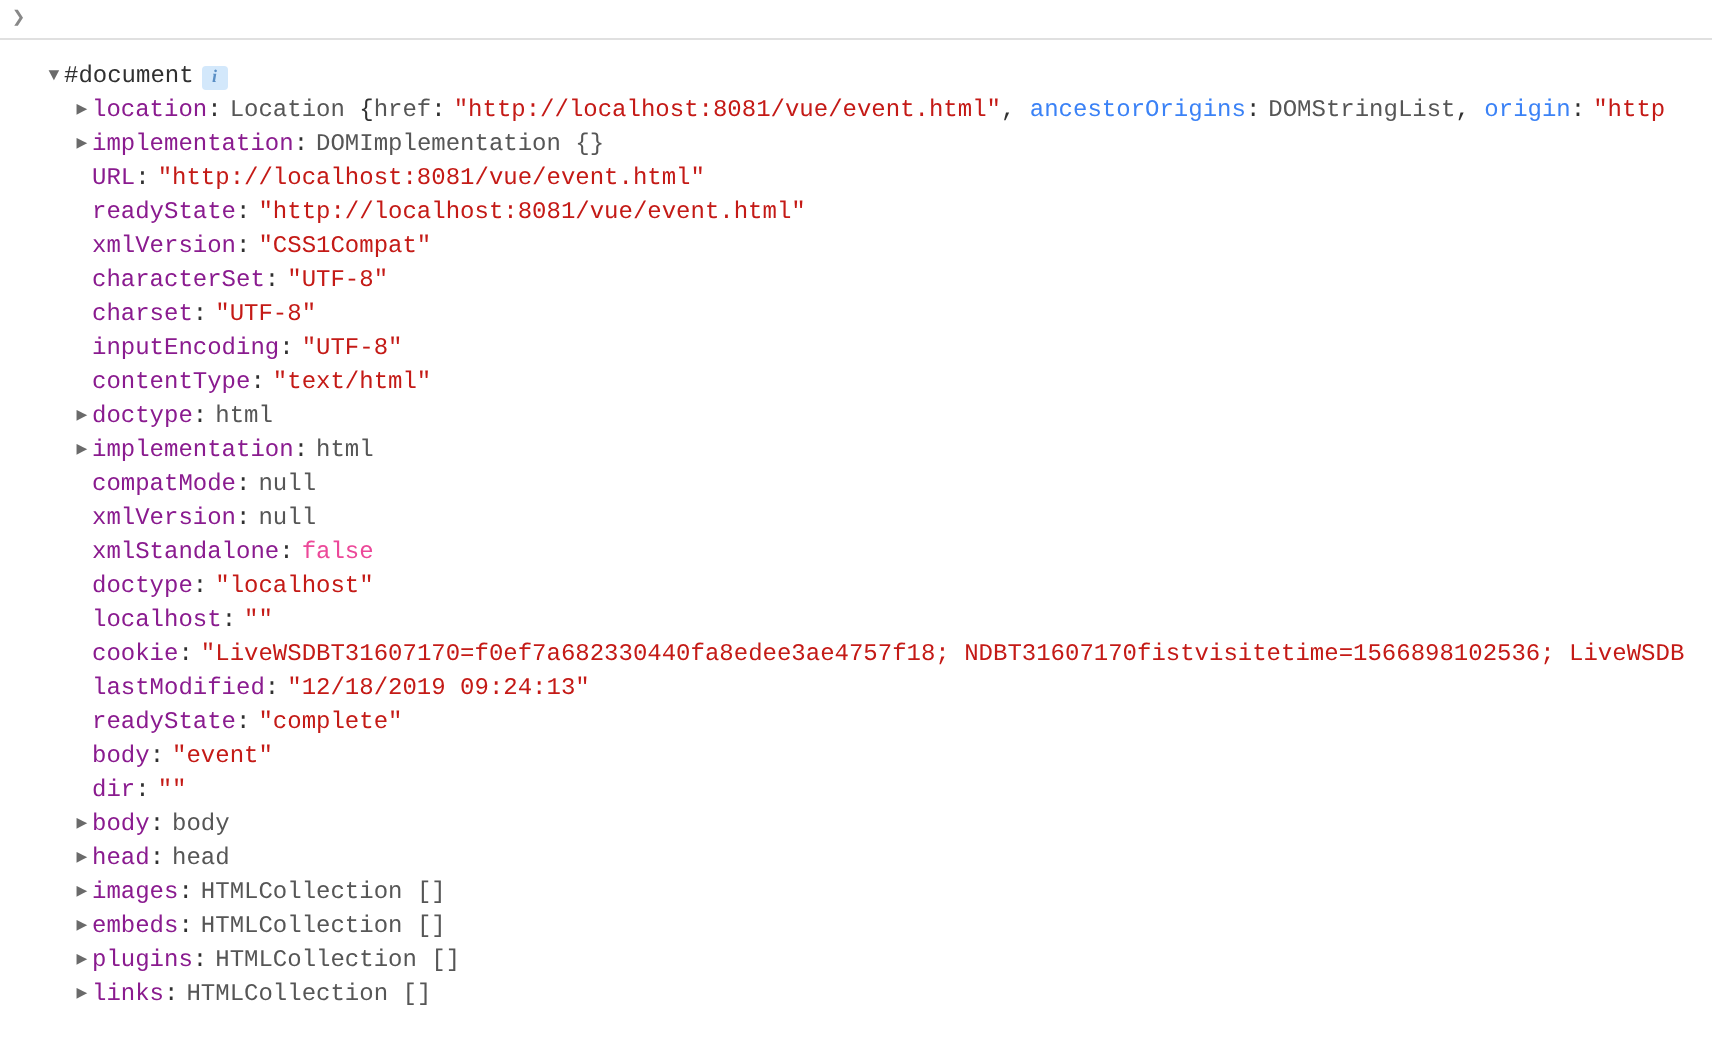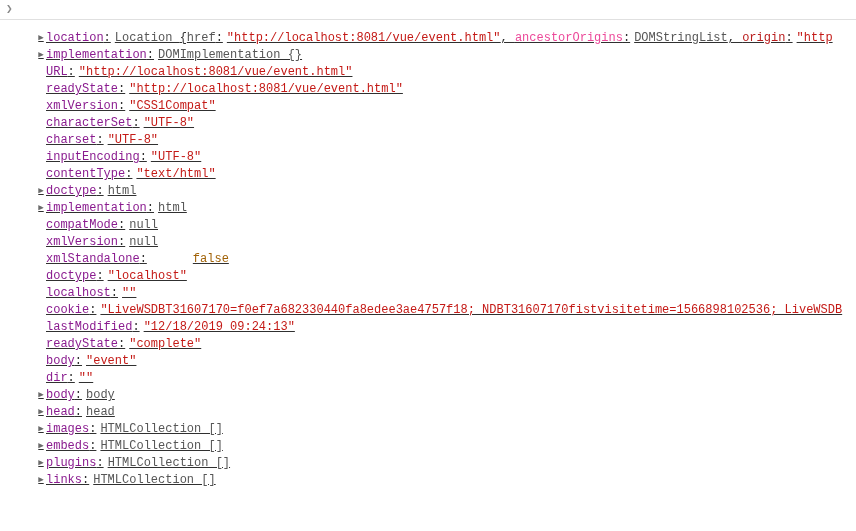--- a/index.html
+++ b/index.html
@@ -34,26 +34,26 @@
     display: inline-block;
     width: 10px;
     color: #6a6a6a;
     font-size: 9px;
     text-align: center;
     user-select: none;
   }
   .arrow.down::before { content: "▼"; }
   .arrow.right::before { content: "▶"; }
   .arrow.none::before { content: ""; }
-  .indent1 { padding-left: 14px; text-decoration: underline; }
+  .indent1 { padding-left: 14px; }
   .key { color: #8a1b8f; }
   .colon { color: #303030; margin-right: 4px; }
   .val-type { color: #565656; }
   .val-string { color: #c41a16; }
-  .val-blue { color: #a16207; margin-left: 42px; }
+  .val-blue { color: #ec4899; }
   .braces { color: #303030; }
   .info-box {
     display: inline-flex;
     align-items: center;
     justify-content: center;
     width: 13px;
     height: 12px;
     background: #d3e8fb;
     border-radius: 2px;
     margin-left: 4px;
@@ -69,38 +69,45 @@
 </style>
 </head>
 <body>
 
 <div class="input-bar">
   <span class="chevron">❯</span>
 </div>
 
 <div class="output">
 
+  <div class="row">
+    <span class="arrow down"></span>
+    <span class="seg" style="color:#303030;">#document</span>
+    <span class="info-box">
+        <span class="info-i">i</span>
+      </span>
+  </div>
 
   <div class="indent1">
 
     <div class="row">
       <span class="arrow right"></span>
       <span class="key">location</span>
         <span class="colon">:</span>
       <span class="val-type seg">Location </span>
       <span class="braces">{</span>
       <span class="seg" style="color:#565656;">href</span>
         <span class="colon">:</span>
       <span class="val-string seg">"http://localhost:8081/vue/event.html"</span>
         <span class="seg">, </span>
-      <span class="seg" style="color:#ec4899;">ancestorOrigins</span>
+      <span class="seg" style="color:#3b82f6;">ancestorOrigins</span>
         <span class="colon">:</span>
       <span class="val-type seg">DOMStringList</span>
         <span class="seg">, </span>
-      <span class="seg" style="color:#b91c1c;">origin</span>
+      <span class="seg" style="color:#3b82f6;">origin</span>
         <span class="colon">:</span>
       <span class="val-string seg">"http</span>
     </div>
 
     <div class="row">
       <span class="arrow right"></span>
       <span class="key">implementation</span>
         <span class="colon">:</span>
       <span class="val-type">DOMImplementation {}</span>
     </div>

